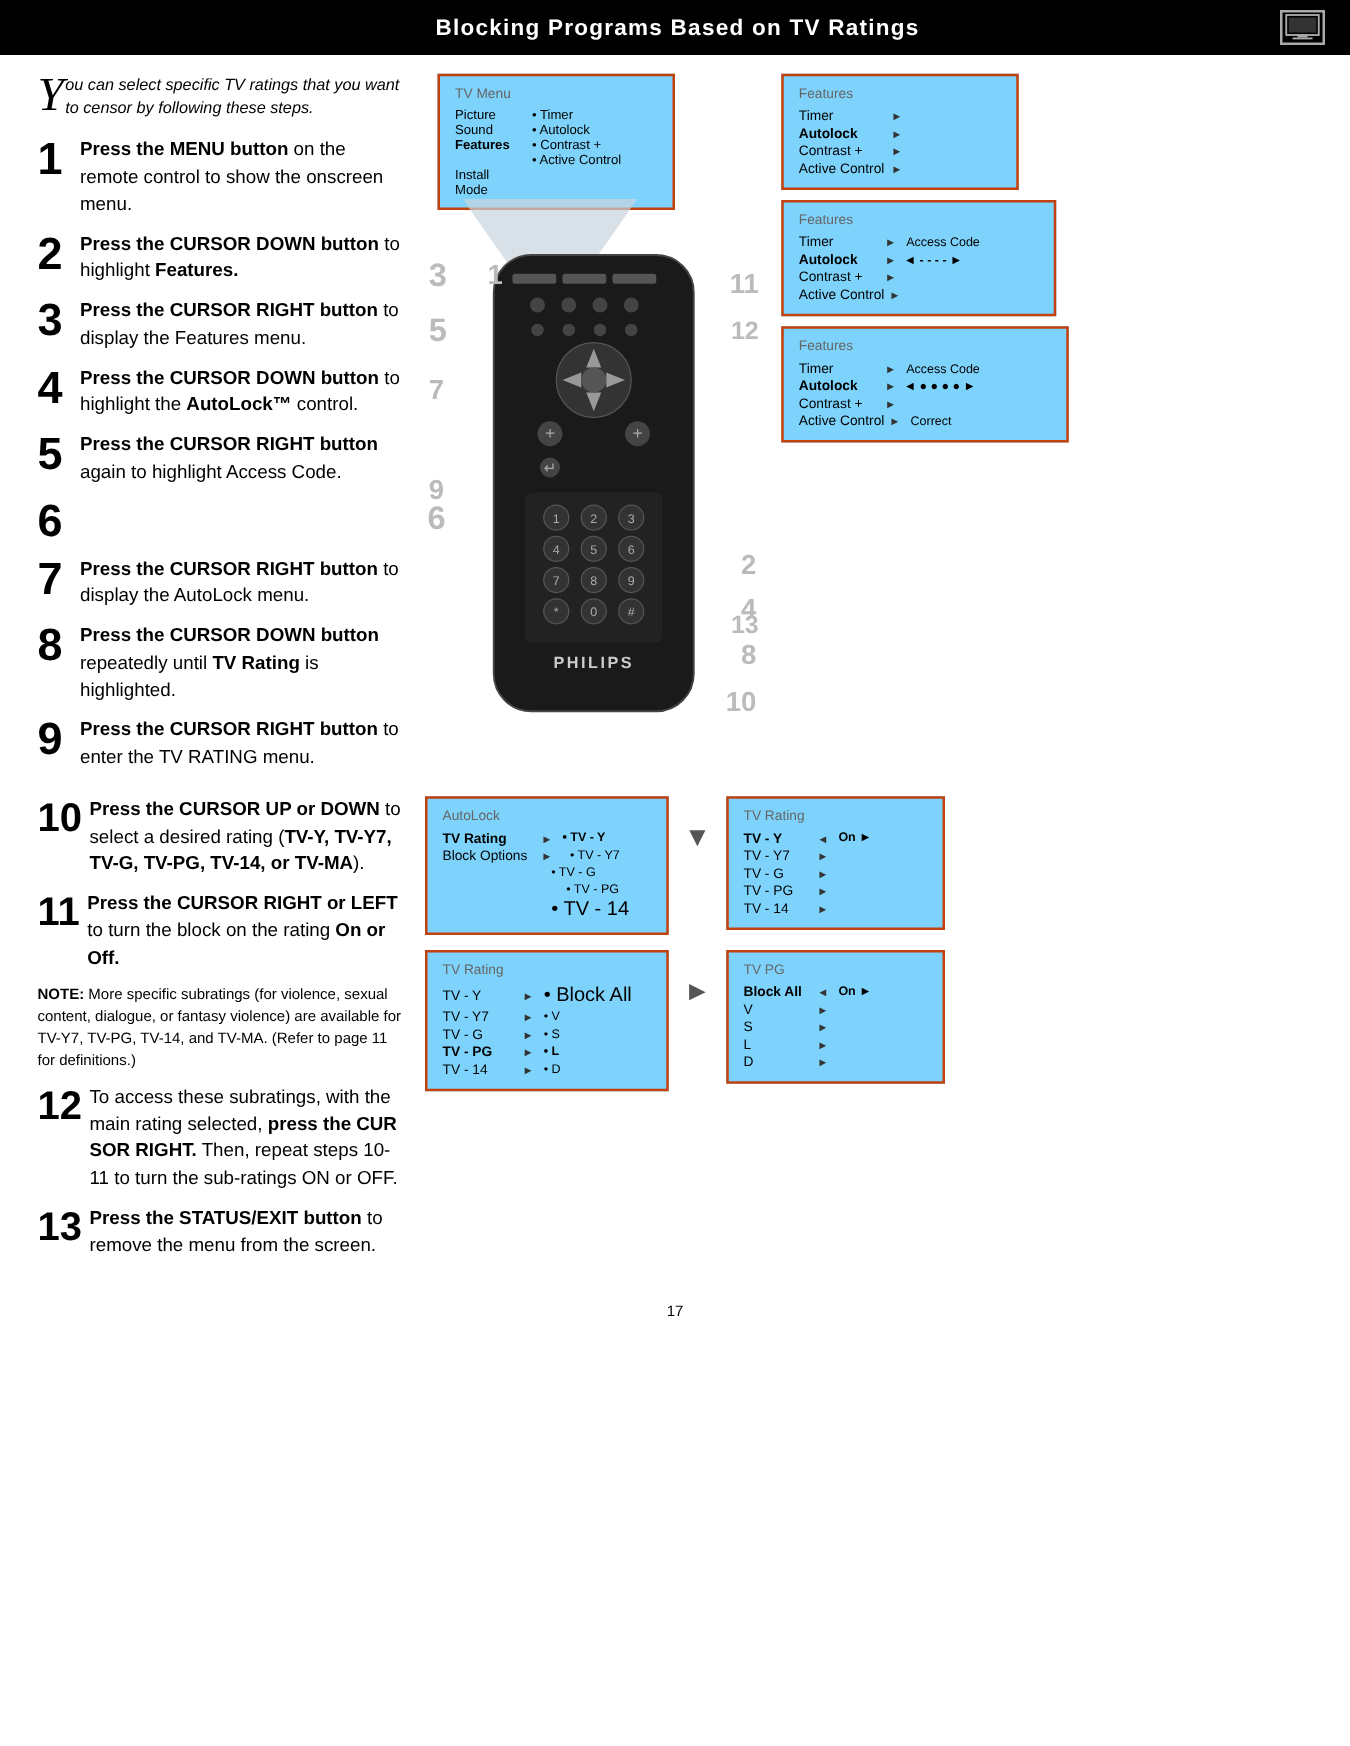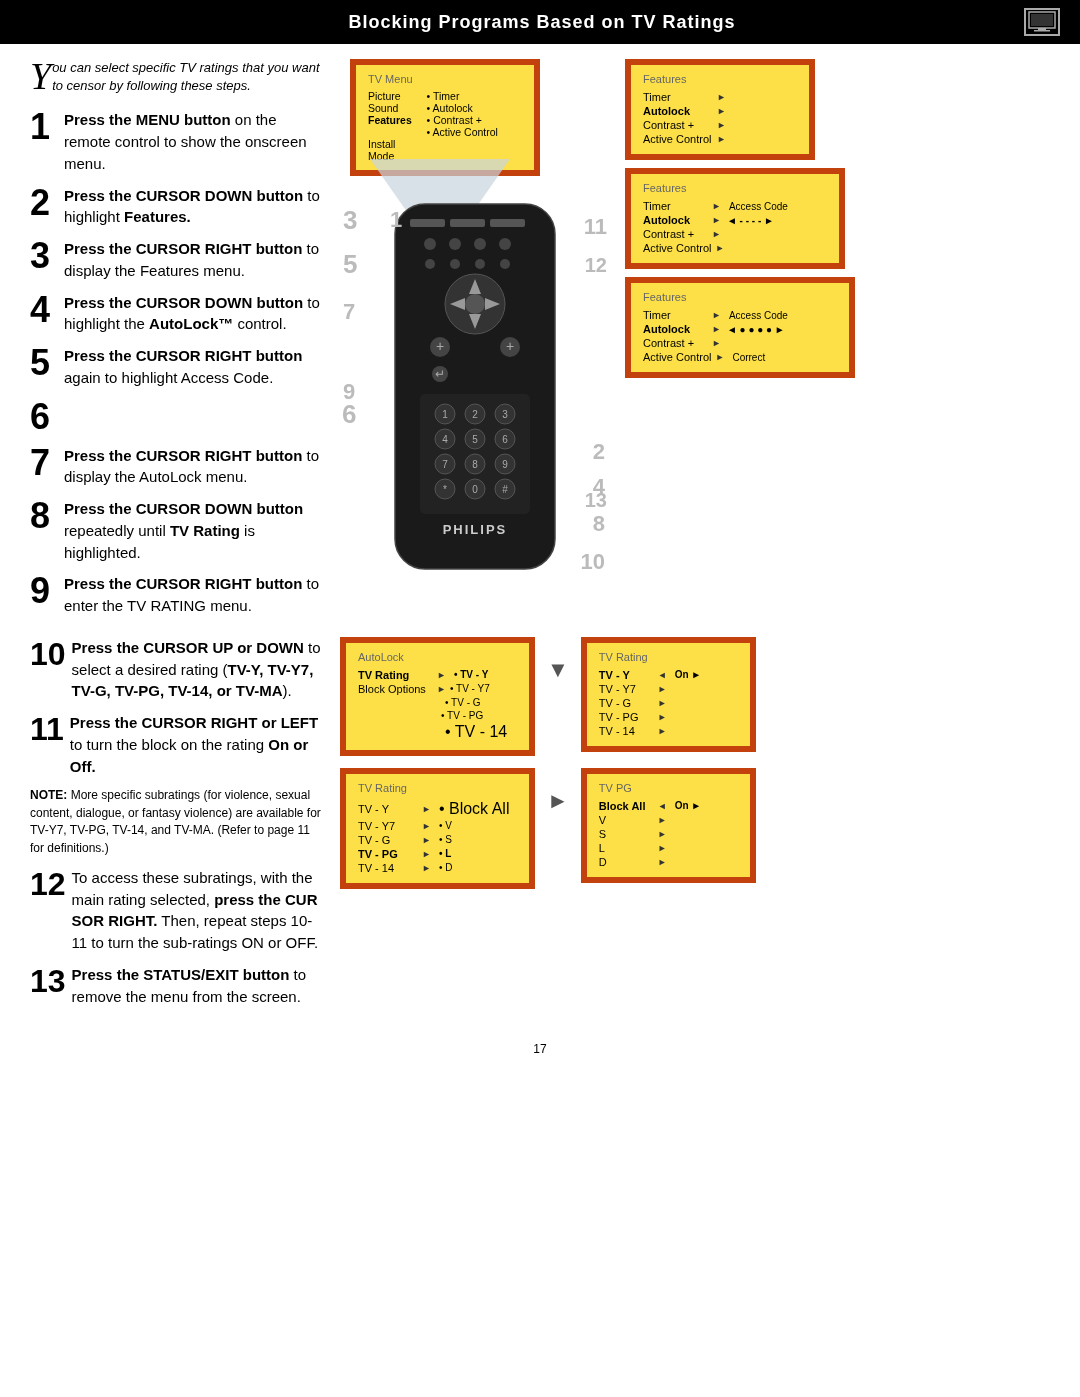--- a/index.html
+++ b/index.html
@@ -90,24 +90,24 @@
     
     .page-number {
       text-align: center;
       font-size: 12px;
       padding: 10px;
       color: #000;
     }
 
     
     .menu-panel {
-      border: 6px solid #c2410c;
+      border: 2px solid #c2410c;
       padding: 8px 12px;
       font-size: 11px;
-      background: #fde047;
+      background: #7dd3fc;
       min-width: 150px;
     }
     .menu-panel-title {
       font-size: 11px;
       color: #666;
       margin-bottom: 5px;
     }
     .menu-row {
       display: flex;
       align-items: center;
@@ -459,31 +459,31 @@
           <div class="menu-panel" style="width:195px;">
             <div class="menu-panel-title">AutoLock</div>
             <div class="menu-row bold">
               <span style="min-width:75px;">TV Rating</span>
               <span class="marrow">►</span>
               <span style="margin-left:4px;font-size:10px;">• TV - Y</span>
             </div>
             <div class="menu-row">
               <span style="min-width:75px;">Block Options</span>
               <span class="marrow">►</span>
-              <span style="margin-left:0;font-size:10px;">• TV - Y7</span>
+              <span style="margin-left:10px;font-size:10px;">• TV - Y7</span>
             </div>
             <div class="menu-row">
               <span style="min-width:75px;"></span>
               <span class="marrow"></span>
               <span style="margin-left:4px;font-size:10px;">• TV - G</span>
             </div>
             <div class="menu-row">
               <span style="min-width:75px;"></span>
               <span class="marrow"></span>
-              <span style="margin-left:0;font-size:10px;">• TV - PG</span>
+              <span style="margin-left:16px;font-size:10px;">• TV - PG</span>
             </div>
             <div class="menu-row">
               <span style="min-width:75px;"></span>
               <span class="marrow"></span>
               <span style="margin-left:4px;font-size:16px;">• TV - 14</span>
             </div>
           </div>
 
           <div style="display:flex;flex-direction:column;align-items:center;justify-content:center;padding-top:20px;">
             <div style="font-size:22px;color:#555;">▼</div>

